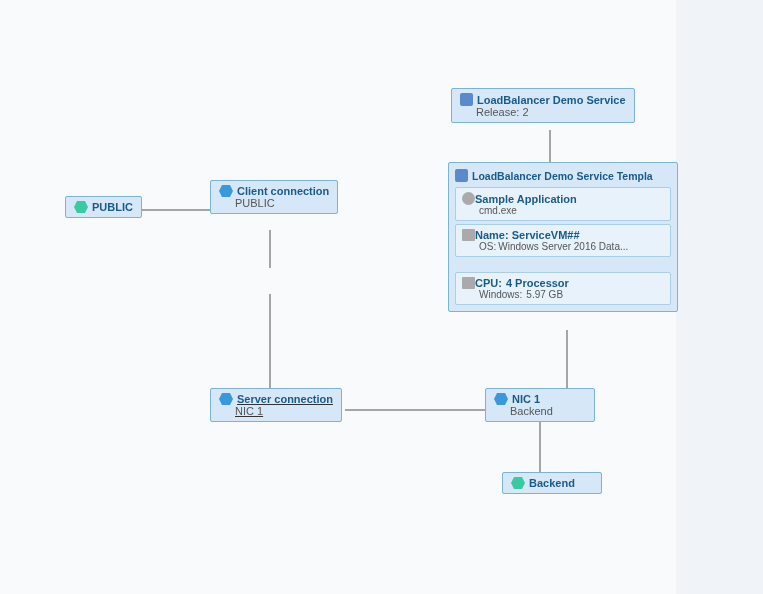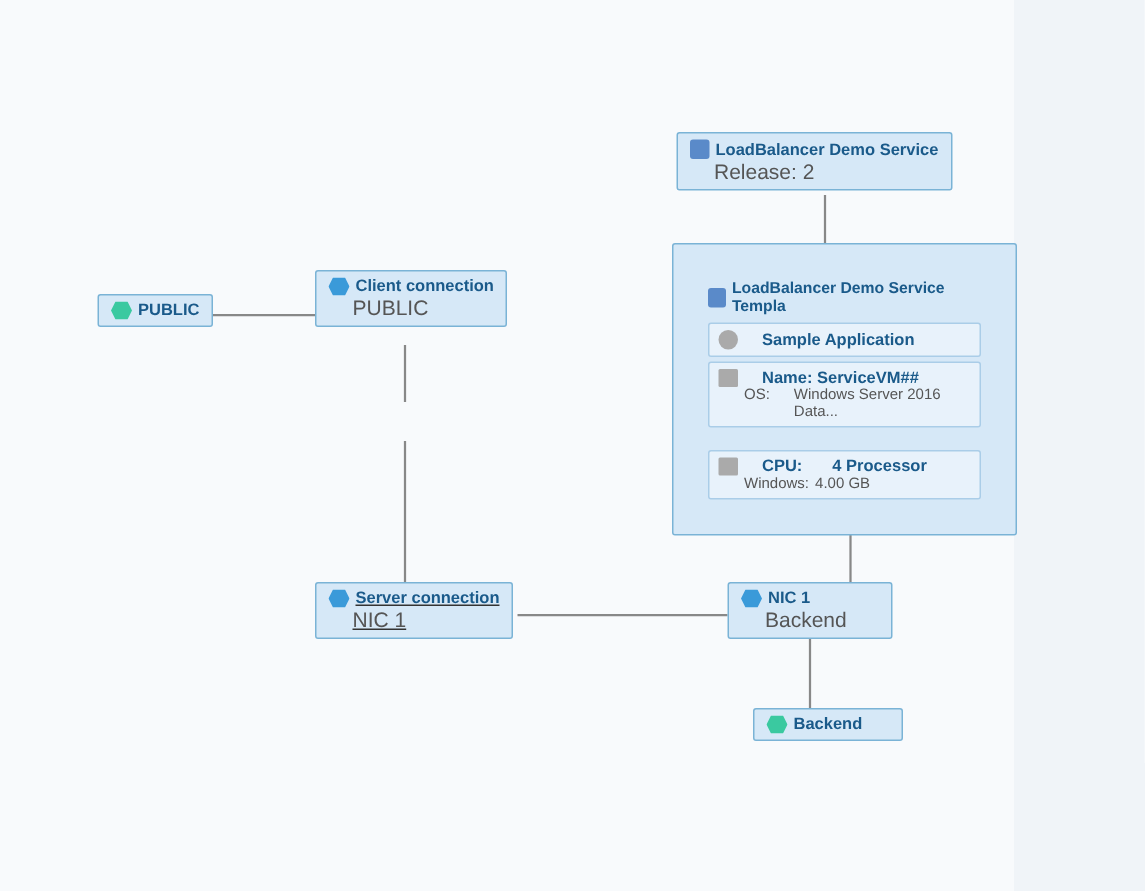--- a/index.html
+++ b/index.html
@@ -37,44 +37,44 @@
     }
     .node-title {
       font-weight: 600;
       color: #1a5a8a;
       display: flex;
       align-items: center;
       gap: 4px;
     }
     .node-sub {
       color: #555;
-      font-size: 14px;
+      font-size: 11px;
       padding-left: 16px;
     }
     .node-large {
       position: absolute;
       background: #d6e8f7;
       border: 1.5px solid #7ab3d6;
       border-radius: 2px;
-      padding: 23px;
+      padding: 6px;
       width: 230px;
     }
     .node-large .section {
       background: #e8f2fb;
       border: 1px solid #aacde8;
       border-radius: 2px;
       padding: 4px 6px;
       margin-top: 4px;
     }
     .node-large .section-title {
       font-weight: 600;
       color: #1a5a8a;
       display: flex;
       align-items: center;
-      gap: 16px;
+      gap: 0;
     }
     .node-large .section-sub {
       color: #555;
       font-size: 10px;
     }
     .icon-lb {
       display: inline-block;
       width: 13px;
       height: 13px;
       background: #5a8ac9;
@@ -174,39 +174,40 @@
     <div class="node-title">
       <span class="icon-lb" style="background:#5a8ac9; width:13px; height:13px; display:inline-block; border-radius:2px;"></span>
       <span style="font-size:10.5px;">LoadBalancer Demo Service Templa</span>
     </div>
 
     <div class="section" style="margin-top:5px;">
       <div class="section-title">
         <span style="display:inline-block; width:13px; height:13px; background:#aaa; border-radius:50%;"></span>
         <span>Sample Application</span>
       </div>
+      <div class="section-sub" style="padding-left:17px;">cmd.exe</div>
     </div>
 
     <div class="section" style="margin-top:3px;">
       <div class="section-title">
         <span style="display:inline-block; width:13px; height:12px; background:#aaa; border-radius:1px;"></span>
         <span>Name: ServiceVM##</span>
       </div>
-      <div class="section-sub" style="padding-left:17px; display:flex; gap:16px;">
+      <div class="section-sub" style="padding-left:17px; display:flex; gap:2px;">
         <span>OS:</span>
         <span>Windows Server 2016 Data...</span>
       </div>
     </div>
 
     <div class="section" style="margin-top:15px;">
       <div class="section-title">
         <span style="display:inline-block; width:13px; height:12px; background:#aaa; border-radius:1px;"></span>
         <span>CPU:</span>
         <span style="margin-left:4px;">4 Processor</span>
       </div>
       <div class="section-sub" style="padding-left:17px; display:flex; gap:4px;">
         <span>Windows:</span>
-        <span>4.00 GB</span>
+        <span>5.97 GB</span>
       </div>
     </div>
   </div>
 
 </div>
 
 </body></html>

